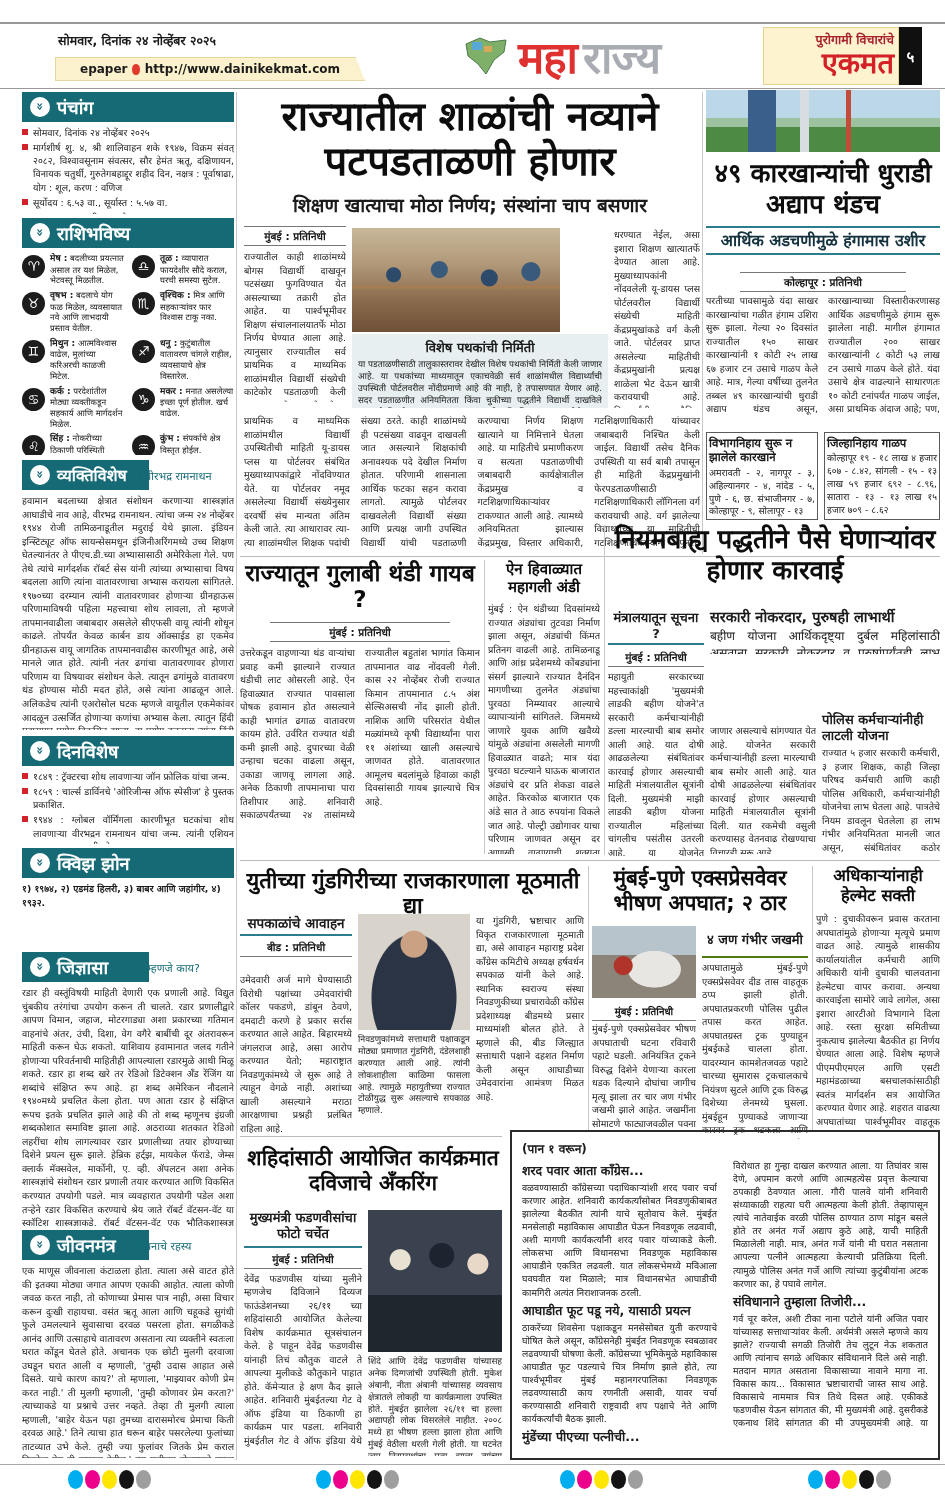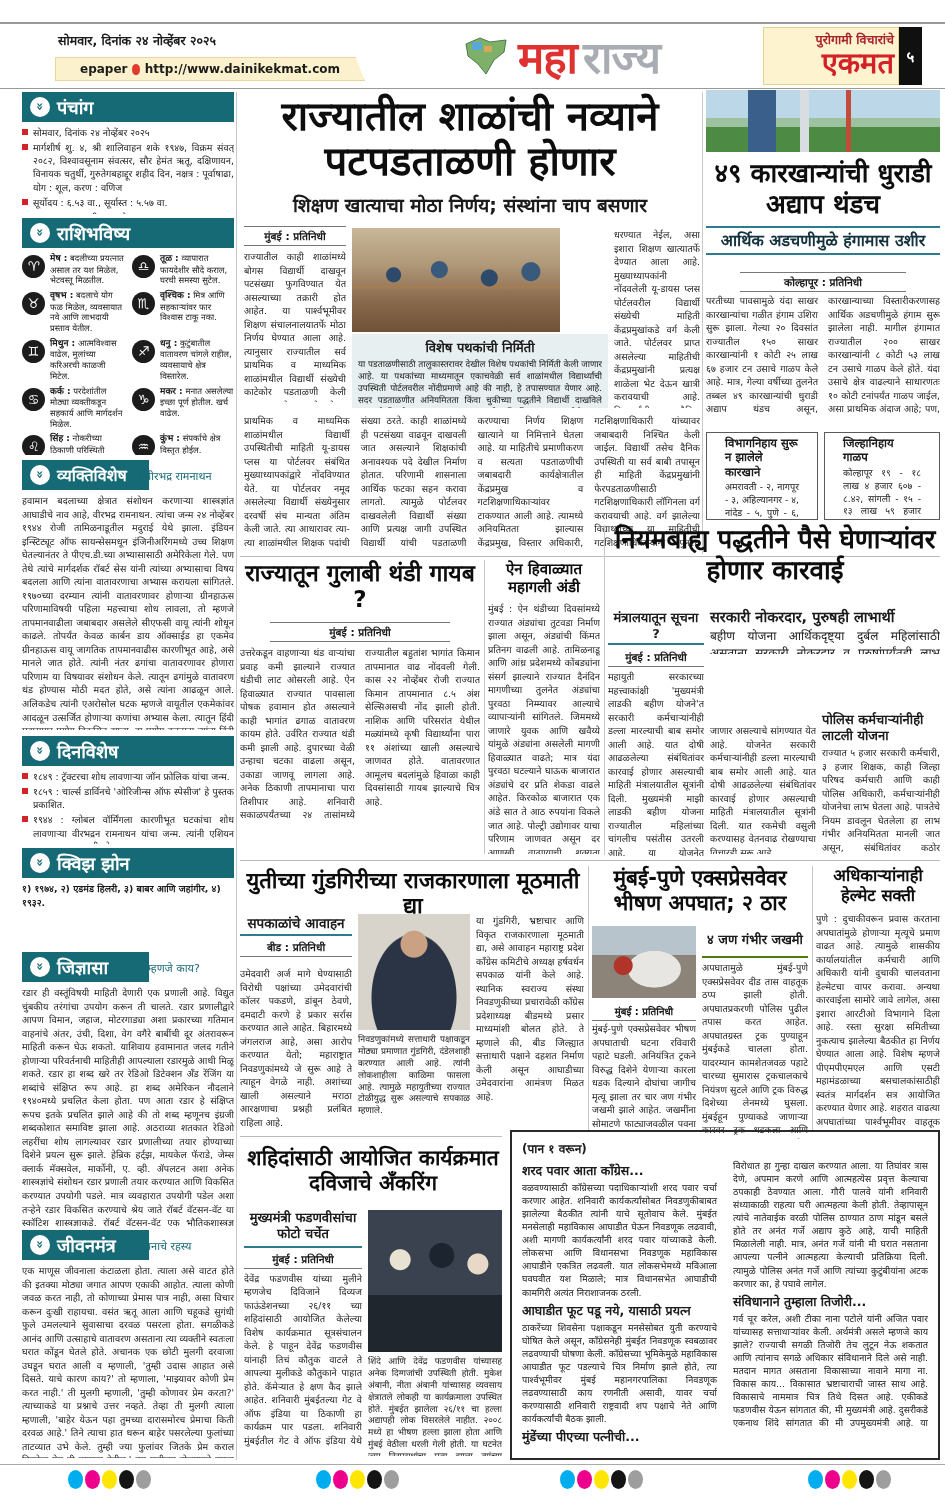--- a/index.html
+++ b/index.html
@@ -34,21 +34,21 @@
 .body-txt{font-size:9.4px;line-height:1.44;text-align:justify;overflow:hidden}
 .cols2{column-count:2;column-gap:10px}
 .cols4{column-count:4;column-gap:11px}
 .byline{font-weight:bold;text-align:center;font-size:10.5px;padding:2px 0;
  border-top:1px solid #777;border-bottom:1px solid #777}
 .bullet-item{display:flex;gap:5px;font-size:9.4px;line-height:1.4;text-align:justify;margin-bottom:2px}
 .red-sq{min-width:6px;height:6px;background:#d3222a;margin-top:3px;display:inline-block}
 .headline{font-weight:bold;color:#0d0d0d;text-align:center}
 .sub-head{font-weight:bold;text-align:center}
 .rule-head{border-top:2px solid #2b7d8e;border-bottom:2px solid #2b7d8e;padding:3px 0}
-.info-box{border:1px solid #5a5a5a;padding:3px 18px;overflow:hidden}
+.info-box{border:1px solid #5a5a5a;padding:3px 2px;overflow:hidden}
 .info-box .ib-title{font-weight:bold;font-size:11.5px;line-height:1.25;margin-bottom:2px}
 .info-box .ib-body{font-size:9.2px;line-height:1.4;text-align:justify}
 
 .rashi-grid{display:grid;grid-template-columns:1fr 1fr;column-gap:8px;row-gap:4px}
 .rashi-item{display:flex;gap:5px;align-items:flex-start}
 .zod-icon{min-width:23px;height:23px;border-radius:50%;background:#1c1c1c;color:#fff;display:flex;
  align-items:center;justify-content:center;font-size:13px;margin-top:2px}
 .rashi-txt{font-size:8.4px;line-height:1.28;text-align:left}
 .rashi-txt b{font-size:9px}
 
@@ -300,21 +300,21 @@
   <div style="font-weight:bold;font-size:13px;line-height:1.2">पोलिस कर्मचाऱ्यांनीही लाटली योजना</div>
   <div class="body-txt" style="height:108px;margin-top:3px">राज्यात ५ हजार सरकारी कर्मचारी, ३ हजार शिक्षक, काही जिल्हा परिषद कर्मचारी आणि काही पोलिस अधिकारी, कर्मचाऱ्यांनीही योजनेचा लाभ घेतला आहे. पात्रतेचे नियम डावलून घेतलेला हा लाभ गंभीर अनियमितता मानली जात असून, संबंधितांवर कठोर कारवाईची तयारी प्रशासनाने सुरू केली आहे.</div>
 </div>
 
 <div class="abs hline" style="left:240px;top:860px;width:700px;background:#bbb"></div>
 
 <div class="abs headline" style="left:240px;top:868px;width:346px;font-size:22px;line-height:1.15">युतीच्या गुंडगिरीच्या राजकारणाला मूठमाती द्या</div>
 <div class="abs" style="left:240px;top:914px;width:112px">
   <div class="sub-head" style="font-size:13.5px;border-bottom:2px solid #2b7d8e;padding-bottom:2px">सपकाळांचे आवाहन</div>
   <div class="byline" style="border-top:none;margin-top:2px">बीड : प्रतिनिधी</div>
-  <div class="body-txt" style="height:168px;margin-top:10px">उमेदवारी अर्ज मागे घेण्यासाठी विरोधी पक्षांच्या उमेदवारांची कॉलर पकडणे, डांबून ठेवणे, दमदाटी करणे हे प्रकार सर्रास करण्यात आले आहेत. बिहारमध्ये जंगलराज आहे, असा आरोप करण्यात येतो; महाराष्ट्रात निवडणुकांमध्ये जे सुरू आहे ते त्याहून वेगळे नाही. अशांच्या खाली असल्याने मराठा आरक्षणाचा प्रश्नही प्रलंबित राहिला आहे.</div>
+  <div class="body-txt" style="height:168px;margin-top:16px">उमेदवारी अर्ज मागे घेण्यासाठी विरोधी पक्षांच्या उमेदवारांची कॉलर पकडणे, डांबून ठेवणे, दमदाटी करणे हे प्रकार सर्रास करण्यात आले आहेत. बिहारमध्ये जंगलराज आहे, असा आरोप करण्यात येतो; महाराष्ट्रात निवडणुकांमध्ये जे सुरू आहे ते त्याहून वेगळे नाही. अशांच्या खाली असल्याने मराठा आरक्षणाचा प्रश्नही प्रलंबित राहिला आहे.</div>
 </div>
 <div class="abs photo" style="left:358px;top:914px;width:112px;height:116px;background:
  radial-gradient(circle at 50% 26%, #caa283 0 13px, transparent 14px),
  radial-gradient(ellipse at 50% 72%, #2a3444 0 42px, transparent 43px),
  linear-gradient(180deg,#d8d4cc 0 100%)"></div>
 <div class="abs photo-cap" style="left:358px;top:1034px;width:112px;height:96px;overflow:hidden">निवडणुकांमध्ये सत्ताधारी पक्षाकडून मोठ्या प्रमाणात गुंडगिरी, दंडेलशाही करण्यात आली आहे. त्यांनी लोकशाहीला काळिमा फासला आहे. त्यामुळे महायुतीच्या राज्यात टोळीयुद्ध सुरू असल्याचे सपकाळ म्हणाले.</div>
 <div class="abs body-txt" style="left:476px;top:914px;width:108px;height:216px">या गुंडगिरी, भ्रष्टाचार आणि विकृत राजकारणाला मूठमाती द्या, असे आवाहन महाराष्ट्र प्रदेश काँग्रेस कमिटीचे अध्यक्ष हर्षवर्धन सपकाळ यांनी केले आहे. स्थानिक स्वराज्य संस्था निवडणुकीच्या प्रचारावेळी काँग्रेस प्रदेशाध्यक्ष बीडमध्ये प्रसार माध्यमांशी बोलत होते. ते म्हणाले की, बीड जिल्ह्यात सत्ताधारी पक्षाने दहशत निर्माण केली असून आघाडीच्या उमेदवारांना आमंत्रण मिळत आहे.</div>
 
 <div class="abs vline" style="left:588px;top:866px;height:264px"></div>
 <div class="abs headline" style="left:592px;top:866px;width:216px;font-size:21px;line-height:1.2">मुंबई-पुणे एक्सप्रेसवेवर भीषण अपघात; २ ठार</div>

